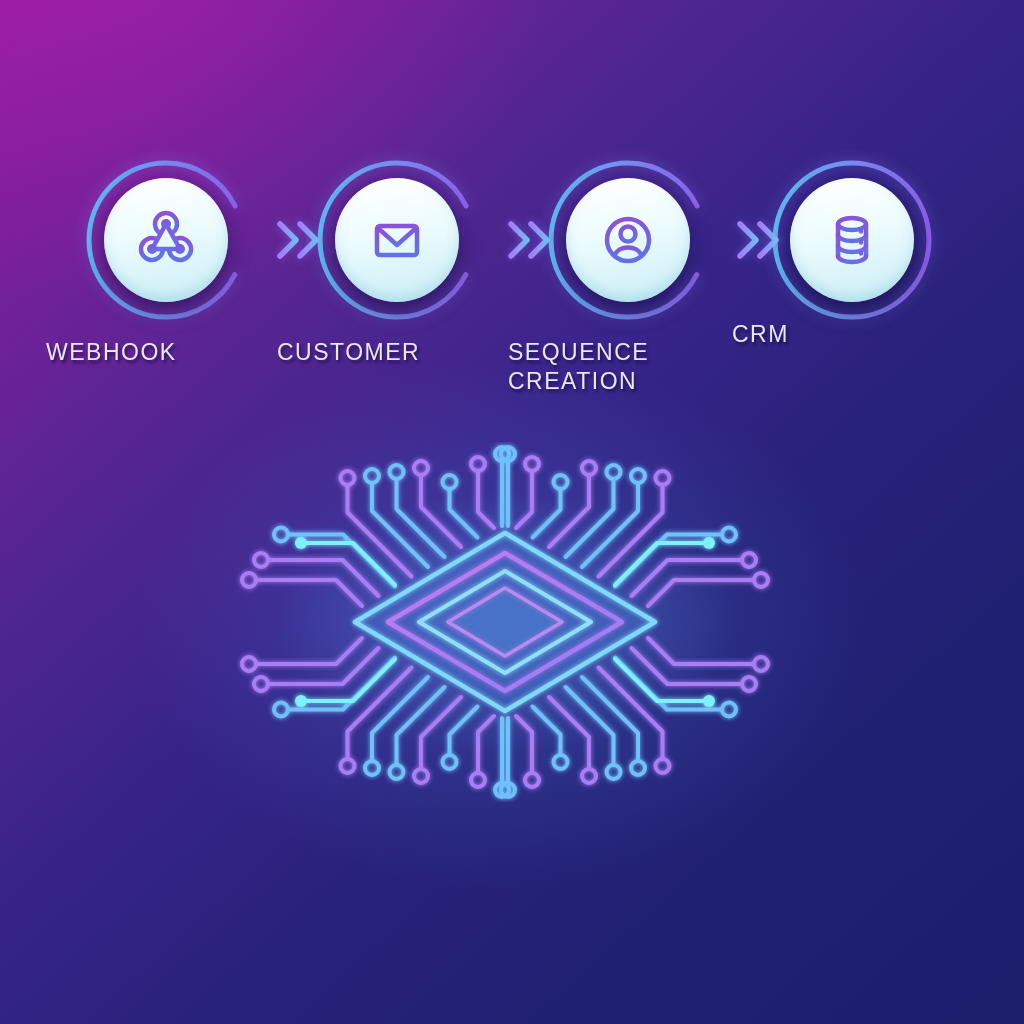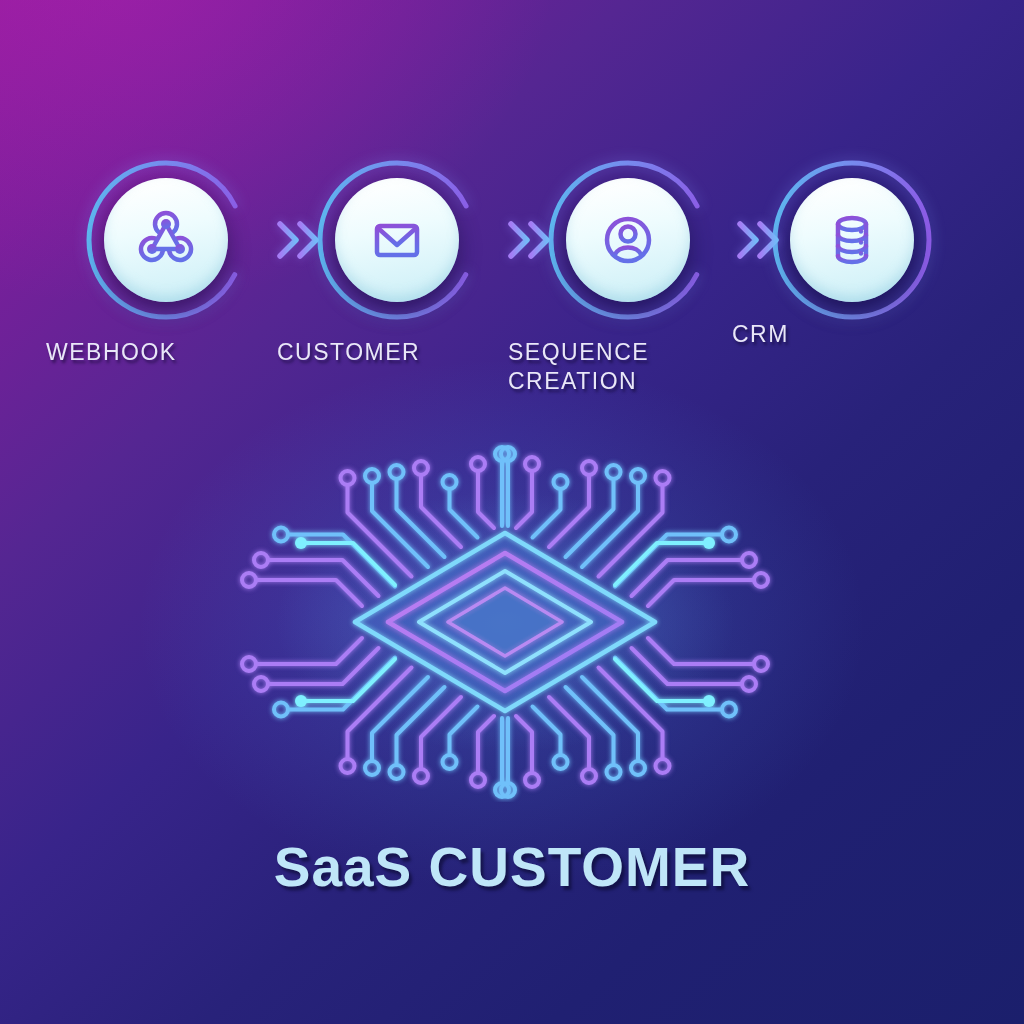--- a/index.html
+++ b/index.html
@@ -225,16 +225,15 @@
       <g stroke-linejoin="round" stroke-linecap="round">
         <path d="M150,180 L300,91 L450,180 L300,269 Z" fill="rgba(70,120,210,0.22)" stroke="#7fd9fb" stroke-width="4.5"></path>
         <path d="M183,180 L300,111 L417,180 L300,249 Z" fill="none" stroke="url(#diaPurple)" stroke-width="4.5"></path>
         <path d="M214,180 L300,129 L386,180 L300,231 Z" fill="none" stroke="#8fe0fd" stroke-width="4"></path>
         <path d="M243,180 L300,146 L357,180 L300,214 Z" fill="rgba(72,118,200,0.5)" stroke="#b98af2" stroke-width="3.5"></path>
       </g>
     </g>
   </svg>
 
   <div class="poster-title">
-    <div>SaaS CUSTOMER</div>
   </div>
 
 </div>
 
 </body></html>

